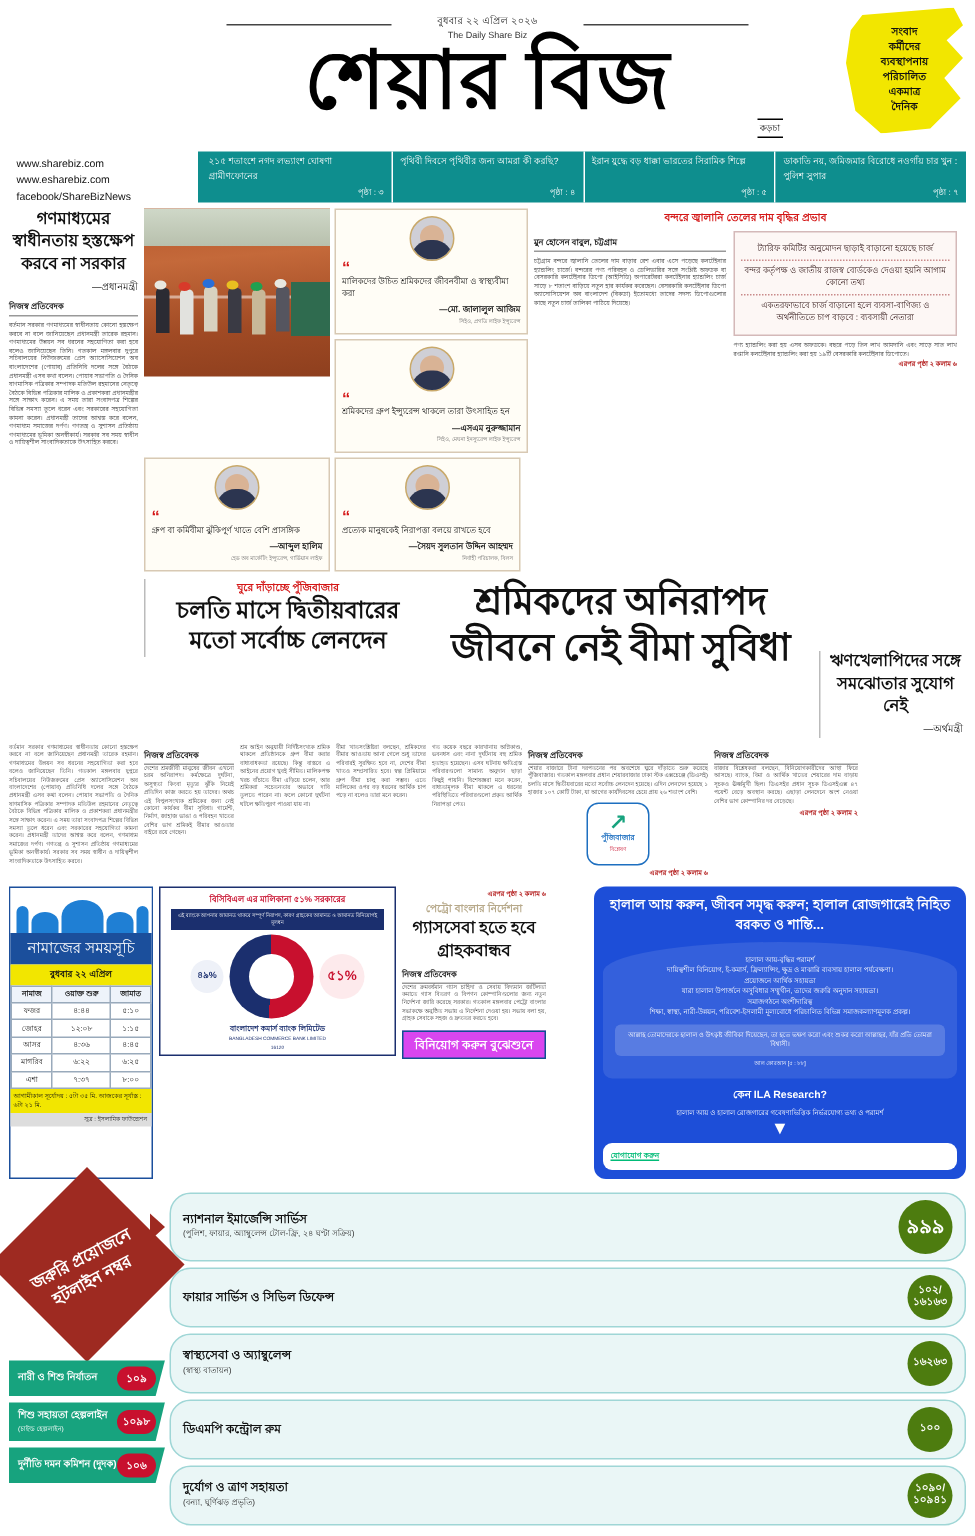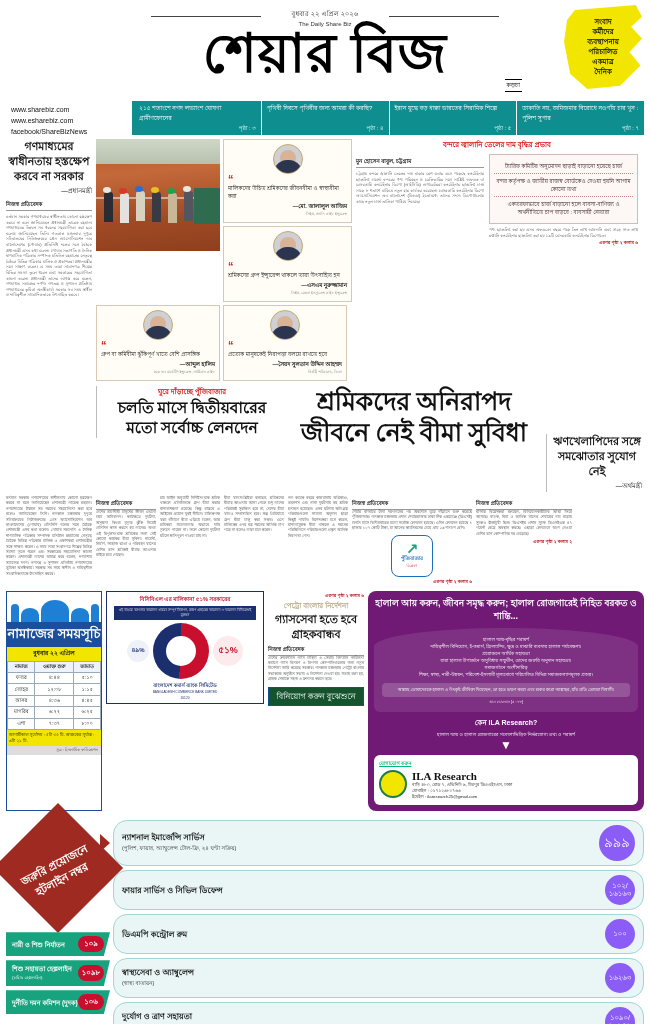--- a/index.html
+++ b/index.html
@@ -131,21 +131,21 @@
   }
 
   
   .colgrid { display: flex; gap: 4px; margin-top: 4px; }
   .tcol { font-size: 3.8px; line-height: 5.4px; color: #3a3a3a; text-align: justify; }
 
   
   .prayer { width: 96px; border: 1px solid #1b4f9c; background: #fff; }
   .pr-dome { height: 30px; background: #fff; position: relative; overflow:hidden; }
   .pr-dome .d { position: absolute; bottom: 0; background: #1f7fd4; border-radius: 50% 50% 0 0; }
-  .pr-title { background: #1b4f9c; color: #fff; text-align: center; font-size: 13px; font-weight: bold; padding: 2px 0; }
+  .pr-title { background: #1b4f9c; color: #fff; text-align: center; font-size: 10px; font-weight: normal; padding: 2px 0; }
   .pr-sub { background: #f2e600; color: #111; text-align: center; font-size: 6px; font-weight: bold; padding: 1.5px 0; }
   .pr-table { width: 100%; border-collapse: collapse; }
   .pr-table th, .pr-table td { border: .5px solid #9ab; font-size: 5px; padding: 1.2px 2px; text-align: center; color:#111; }
   .pr-table th { background: #eef3fa; font-weight: bold; }
   .pr-note { background: #f2e600; font-size: 4.2px; padding: 2px; color: #111; line-height: 6px; }
   .pr-src { font-size: 4px; text-align: right; padding: 1px 3px; color: #333; background:#ddd; }
 
   
   .bankad { width: 158px; border: 1px solid #1b2f6e; background: #fff; padding: 3px; }
   .bankad .bt { color: #c8102e; font-size: 5.6px; font-weight: bold; text-align: center; }
@@ -156,22 +156,22 @@
     background: conic-gradient(#c8102e 0deg 184deg, #1b2f6e 184deg 360deg);
     position: relative;
   }
   .donut::after { content:''; position:absolute; inset: 13px; background:#fff; border-radius:50%; }
   .bub { width: 22px; height: 22px; border-radius: 50%; background: #eef1f8; display:flex; align-items:center;
          justify-content:center; font-size: 6px; font-weight:bold; color:#1b2f6e; }
   .bub.red { background: #fdeaec; color: #c8102e; width: 30px; height: 30px; font-size: 9px; text-align: right; }
   .bankad .bn { font-size: 5px; font-weight: bold; text-align: center; color: #1b2f6e; }
   .bankad .be { font-size: 3.2px; text-align: center; color: #1b2f6e; }
 
-  .bluebtn { background: #14532d; color: #fff; text-align:center; font-size: 8px;
-             font-weight: normal; padding: 3px; line-height: 11px; border:1px solid #0f4f92; }
+  .bluebtn { background: #d946ef; color: #fff; text-align:center; font-size: 8px;
+             font-weight: bold; padding: 3px; line-height: 11px; border:1px solid #0f4f92; }
 
   
   .hotline { display: flex; gap: 3px; margin-top: 5px; }
   .hl-left { width: 104px; }
   .hl-diamond {
     width: 104px; height: 112px; position: relative;
   }
   .hl-diamond .dm {
     position: absolute; left: 6px; top: 6px; width: 92px; height: 92px;
     background: #9e2a21; transform: rotate(45deg);
@@ -194,30 +194,30 @@
   }
   .hl-right { flex: 1; }
   .hl-row {
     background: #eaf6f6; border: 1px solid #9fd6d6; border-radius: 14px; margin-top: 4px;
     display:flex; align-items:center; justify-content: space-between; padding: 4px 8px;
     position: relative;
   }
   .hl-row .lb { font-size: 8px; font-weight: bold; color: #111; line-height: 11px; }
   .hl-row .lb small { display:block; font-size: 5.5px; font-weight: normal; color:#333; }
   .hl-row .circ {
-    width: 30px; height: 30px; border-radius: 50%; background: #8b5cf6; color: #fff;
-    display:flex; align-items:center; justify-content:center; font-weight:normal;
+    width: 30px; height: 30px; border-radius: 50%; background: #4d7c0f; color: #fff;
+    display:flex; align-items:center; justify-content:center; font-weight:bold;
     font-size: 7px; flex-shrink: 0; text-align:center; line-height: 8px;
   }
   .hl-row .circ.big { font-size: 13px; width: 36px; height: 36px; }
   .hl-arrow { position:absolute; left:-14px; top:50%; transform:translateY(-50%);
       width:0;height:0;border-top:9px solid transparent;border-bottom:9px solid transparent;border-left:10px solid #9e2a21;}
 
   
-  .ila { background: #701a75; border-radius: 8px; padding: 6px; color: #fff; }
+  .ila { background: #1d4ed8; border-radius: 8px; padding: 6px; color: #fff; margin-left: 28px; }
   .ila .hd { text-align:center; font-size: 9px; font-weight: bold; line-height: 13px; color:#fff; }
   .ila .panel { background: rgba(255,255,255,.10); border-radius: 50% 50% 6px 6px / 22% 22% 6px 6px;
                 margin-top: 5px; padding: 8px 8px 6px; }
   .ila .sv { text-align:center; font-size: 7.5px; font-weight: bold; margin-bottom: 3px; }
   .ila .ln { text-align:center; font-size: 4.6px; line-height: 7px; }
   .ila .quote { background: rgba(255,255,255,.18); border-radius: 4px; padding: 4px; margin-top: 5px;
                 font-size: 4.3px; line-height: 6.5px; text-align:center; }
   .ila .qsrc { text-align:center; font-size: 3.6px; margin-top: 2px; }
   .ila .why { text-align:center; font-size: 7px; font-weight:bold; margin-top: 5px; }
   .ila .contact { background: #fff; border-radius: 6px; margin-top: 5px; padding: 5px; color:#0b6; display:flex; gap:6px; }
@@ -514,29 +514,20 @@
           <div class="ln">শিক্ষা, স্বাস্থ্য, নারী-উন্নয়ন, পরিবেশ-ইসলামী মূল্যবোধে পরিচালিত বিভিন্ন সমাজকল্যাণমূলক প্রকল্প।</div>
           <div class="quote">আল্লাহ তোমাদেরকে হালাল ও উৎকৃষ্ট জীবিকা দিয়েছেন, তা হতে ভক্ষণ করো এবং শুকর করো আল্লাহর, যাঁর প্রতি তোমরা বিশ্বাসী।</div>
           <div class="qsrc">আল কোরআন [৫ : ৮৮]</div>
         </div>
         <div class="why">কেন ILA Research?</div>
         <div class="ln" style="margin-top:2px;">হালাল আয় ও হালাল রোজগারের গবেষণাভিত্তিক নির্ভরযোগ্য তথ্য ও পরামর্শ</div>
         <div style="text-align:center; font-size:12px; line-height:10px; margin-top:2px;">▼</div>
         <div class="contact">
           <div style="flex:1;">
             <div class="ct">যোগাযোগ করুন</div>
-            <div style="display:flex; gap:5px; margin-top:2px;">
-              <div class="logo"></div>
-              <div class="ci">
-                <div class="cn">ILA Research</div>
-                <div class="cl">বাড়ি ৪৮৩, রোড ৭, এভিনিউ ৬, মিরপুর ডিওএইচএস, ঢাকা</div>
-                <div class="cl">মোবাইল : ০১৭১২৬৮০৭৬৬</div>
-                <div class="cl">ইমেইল : ilaresearch25@gmail.com</div>
-              </div>
-            </div>
           </div>
         </div>
       </div>
     </div>
   </div>
 
   <div class="hotline">
     <div class="hl-left">
       <div class="hl-diamond">
         <div class="dm"></div>
@@ -573,33 +564,33 @@
         <div class="circ big">৯৯৯</div>
       </div>
       <div class="hl-row">
         <div class="lb">
           <span>ফায়ার সার্ভিস ও সিভিল ডিফেন্স</span>
         </div>
         <div class="circ">১০২/ ১৬১৬৩</div>
       </div>
       <div class="hl-row">
         <div class="lb">
-          <span>ডিএমপি কন্ট্রোল রুম</span>
-        </div>
-        <div class="circ">১০০</div>
-      </div>
-      <div class="hl-row">
-        <div class="lb">
           <span>স্বাস্থ্যসেবা ও অ্যাম্বুলেন্স</span>
           <small>(স্বাস্থ্য বাতায়ন)</small>
         </div>
         <div class="circ">১৬২৬৩</div>
       </div>
       <div class="hl-row">
         <div class="lb">
+          <span>ডিএমপি কন্ট্রোল রুম</span>
+        </div>
+        <div class="circ">১০০</div>
+      </div>
+      <div class="hl-row">
+        <div class="lb">
           <span>দুর্যোগ ও ত্রাণ সহায়তা</span>
           <small>(বন্যা, ঘূর্ণিঝড় প্রভৃতি)</small>
         </div>
         <div class="circ">১০৯০/ ১০৯৪১</div>
       </div>
 
     </div>
   </div>
 
 </div>

